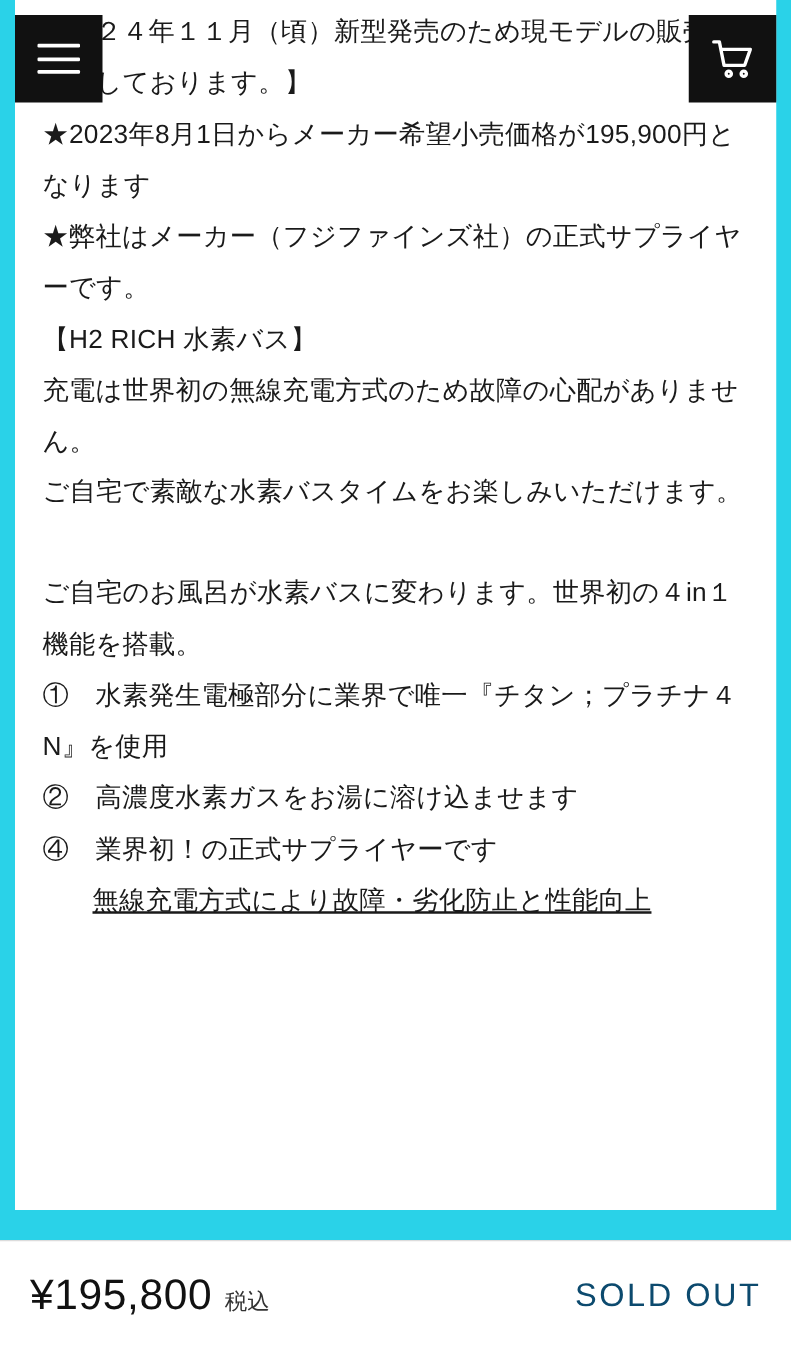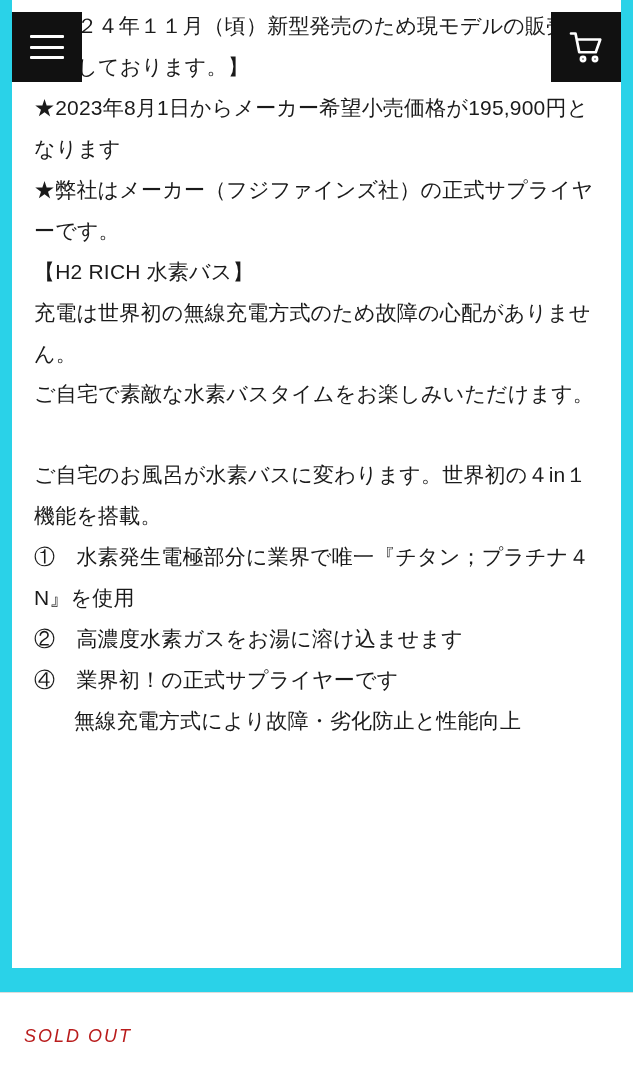--- a/index.html
+++ b/index.html
@@ -40,20 +40,21 @@
     word-break: break-all;
   }
   .desc p {
     margin: 0;
   }
   .desc p.blank {
     height: 40px;
   }
   .desc p.indent {
     padding-left: 40px;
+    text-decoration: underline;
   }
   
   .menu-button {
     position: absolute;
     left: 12px;
     top: 12px;
     width: 70px;
     height: 70px;
     background: #111111;
     display: flex;
@@ -119,24 +120,23 @@
     font-size: 34px;
     color: #111111;
     letter-spacing: 0.5px;
   }
   .tax-note {
     font-size: 18px;
     color: #333333;
     margin-left: 10px;
   }
   .soldout {
-    font-size: 18px;
-    color: #b91c1c;
+    font-size: 26px;
+    color: #0c4a6e;
     letter-spacing: 2px;
-    font-style: italic;
   }
   
   .edge-left {
     position: absolute;
     left: 0;
     top: 0;
     width: 12px;
     height: 968px;
     background: #2ad2e8;
   }
@@ -194,16 +194,20 @@
 
   <div class="cart-button">
     <svg viewBox="0 0 24 24" aria-hidden="true">
       <path d="M2 3h3l2.5 12.5h11L21.5 7H6"></path>
       <circle cx="10" cy="20" r="1.4"></circle>
       <circle cx="18" cy="20" r="1.4"></circle>
     </svg>
   </div>
 
   <div class="buy-bar">
+    <div class="price-wrap">
+      <span class="price">¥195,800</span>
+      <span class="tax-note">税込</span>
+    </div>
     <div class="soldout">SOLD OUT</div>
   </div>
 
 </div>
 
 </body></html>

